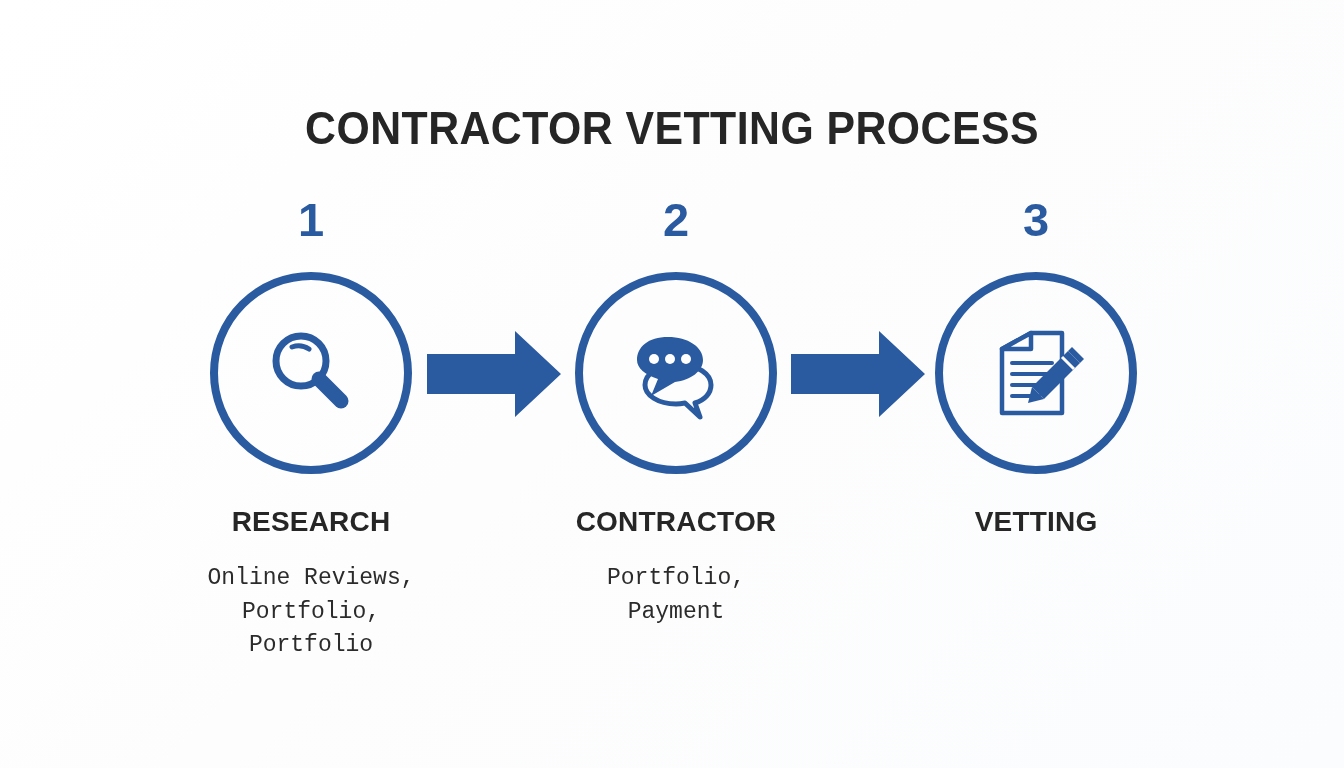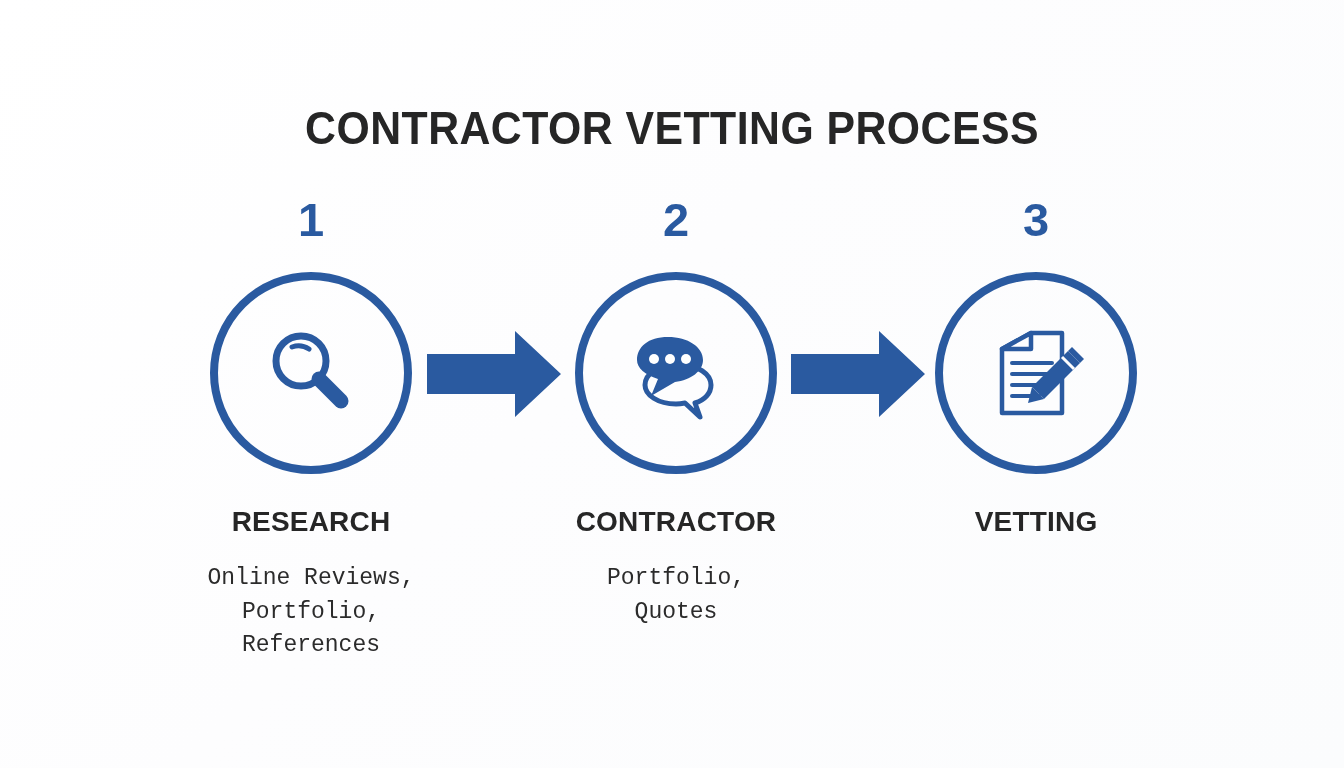--- a/index.html
+++ b/index.html
@@ -114,21 +114,21 @@
             <circle cx="42" cy="40" r="25" fill="none" stroke="#2a5aa0" stroke-width="7"></circle>
             <path d="M33 26 A19 19 0 0 1 50 28" fill="none" stroke="#2a5aa0" stroke-width="5" stroke-linecap="round"></path>
             <line x1="60" y1="58" x2="82" y2="80" stroke="#2a5aa0" stroke-width="15" stroke-linecap="round"></line>
           </svg>
         </span>
       </div>
       <div class="step-heading">RESEARCH</div>
       <div class="step-desc">
         <div>Online Reviews,</div>
         <div>Portfolio,</div>
-        <div>References</div>
+        <div>Portfolio</div>
       </div>
     </div>
 
     <div class="step step-2">
       <div class="step-number">2</div>
       <div class="circle-wrap">
         <span>
           <svg class="icon-svg" width="104" height="104" viewBox="0 0 104 104">
 
             <path d="M56 44 C74 44 87 53 87 64 C87 72 81 79 71 82
@@ -139,21 +139,21 @@
                      L27 75 L34 58 C21 54 13 47 13 39 C13 26 24 16 44 16 Z" fill="#2a5aa0"></path>
             <circle cx="30" cy="38" r="5" fill="#ffffff"></circle>
             <circle cx="46" cy="38" r="5" fill="#ffffff"></circle>
             <circle cx="62" cy="38" r="5" fill="#ffffff"></circle>
           </svg>
         </span>
       </div>
       <div class="step-heading">CONTRACTOR</div>
       <div class="step-desc">
         <div>Portfolio,</div>
-        <div>Quotes</div>
+        <div>Payment</div>
       </div>
     </div>
 
     <div class="step step-3">
       <div class="step-number">3</div>
       <div class="circle-wrap">
         <span>
           <svg class="icon-svg" width="104" height="104" viewBox="0 0 104 104">
 
             <path d="M30 12 L47 12 L47 29 L30 29 Z" fill="none"></path>

